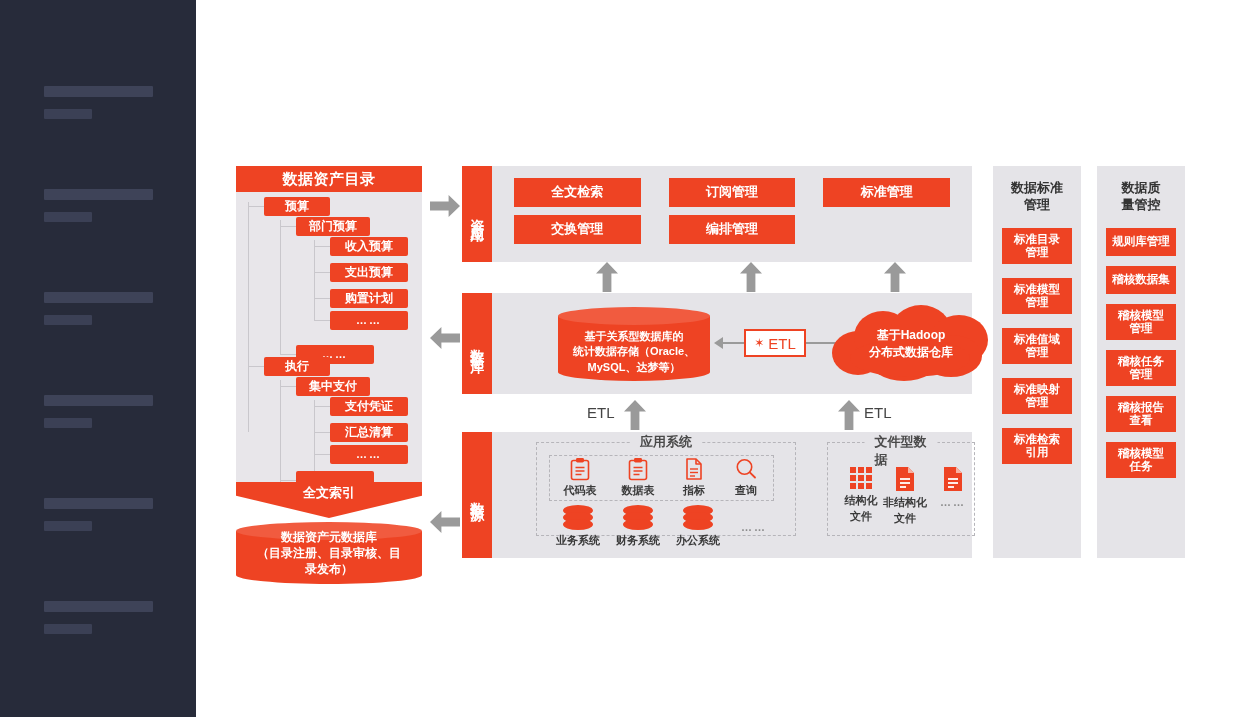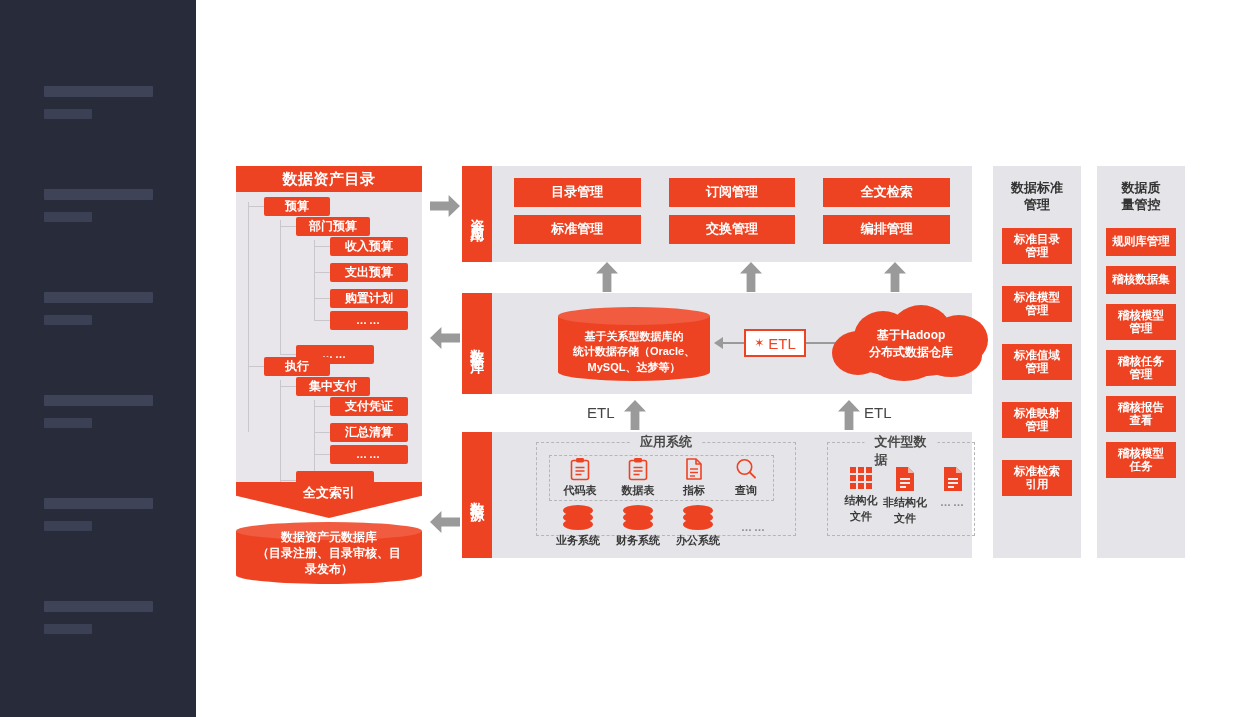--- a/index.html
+++ b/index.html
@@ -142,21 +142,21 @@
 
   .db-icon { width: 30px; height: 26px; position: relative; }
   .db-icon i { position: absolute; left: 0; width: 30px; height: 11px; background: #ee4323; border-radius: 50%; }
 
   
   .rcol { position: absolute; background: #e5e4e8; width: 88px; }
   .rcol-title {
     text-align: center; font-size: 13px; font-weight: bold; color: #333;
     padding: 14px 4px 0; line-height: 1.3;
   }
-  .rcol-list { padding: 14px 9px 12px; display: flex; flex-direction: column; gap: 22px; }
+  .rcol-list { padding: 14px 9px 12px; display: flex; flex-direction: column; gap: 14px; }
   .rcol-list .redbox { min-height: 36px; font-size: 11.5px; font-weight: bold; padding: 3px; }
 </style>
 </head>
 <body>
 
 <div id="root">
 
   <div class="sidebar">
     <div class="skel-group" style="top:86px">
       <div class="skel-bar-wide"></div>
@@ -245,23 +245,22 @@
   </div>
 
   <div class="arrow-right" style="left:430px; top:195px;"></div>
   <div class="arrow-left" style="left:430px; top:327px;"></div>
   <div class="arrow-left" style="left:430px; top:511px;"></div>
 
   <div class="layer" style="left:462px; top:166px; width:510px; height:96px;">
     <div class="layer-label">资产应用</div>
     <div class="layer-body">
       <div class="app-grid">
-        <div class="redbox">目录管理</div>
+        <div class="redbox">全文检索</div>
         <div class="redbox">订阅管理</div>
-        <div class="redbox">全文检索</div>
         <div class="redbox">标准管理</div>
         <div class="redbox">交换管理</div>
         <div class="redbox">编排管理</div>
       </div>
     </div>
   </div>
 
   <div class="arrow-up" style="left:596px; top:262px;"></div>
   <div class="arrow-up" style="left:740px; top:262px;"></div>
   <div class="arrow-up" style="left:884px; top:262px;"></div>

